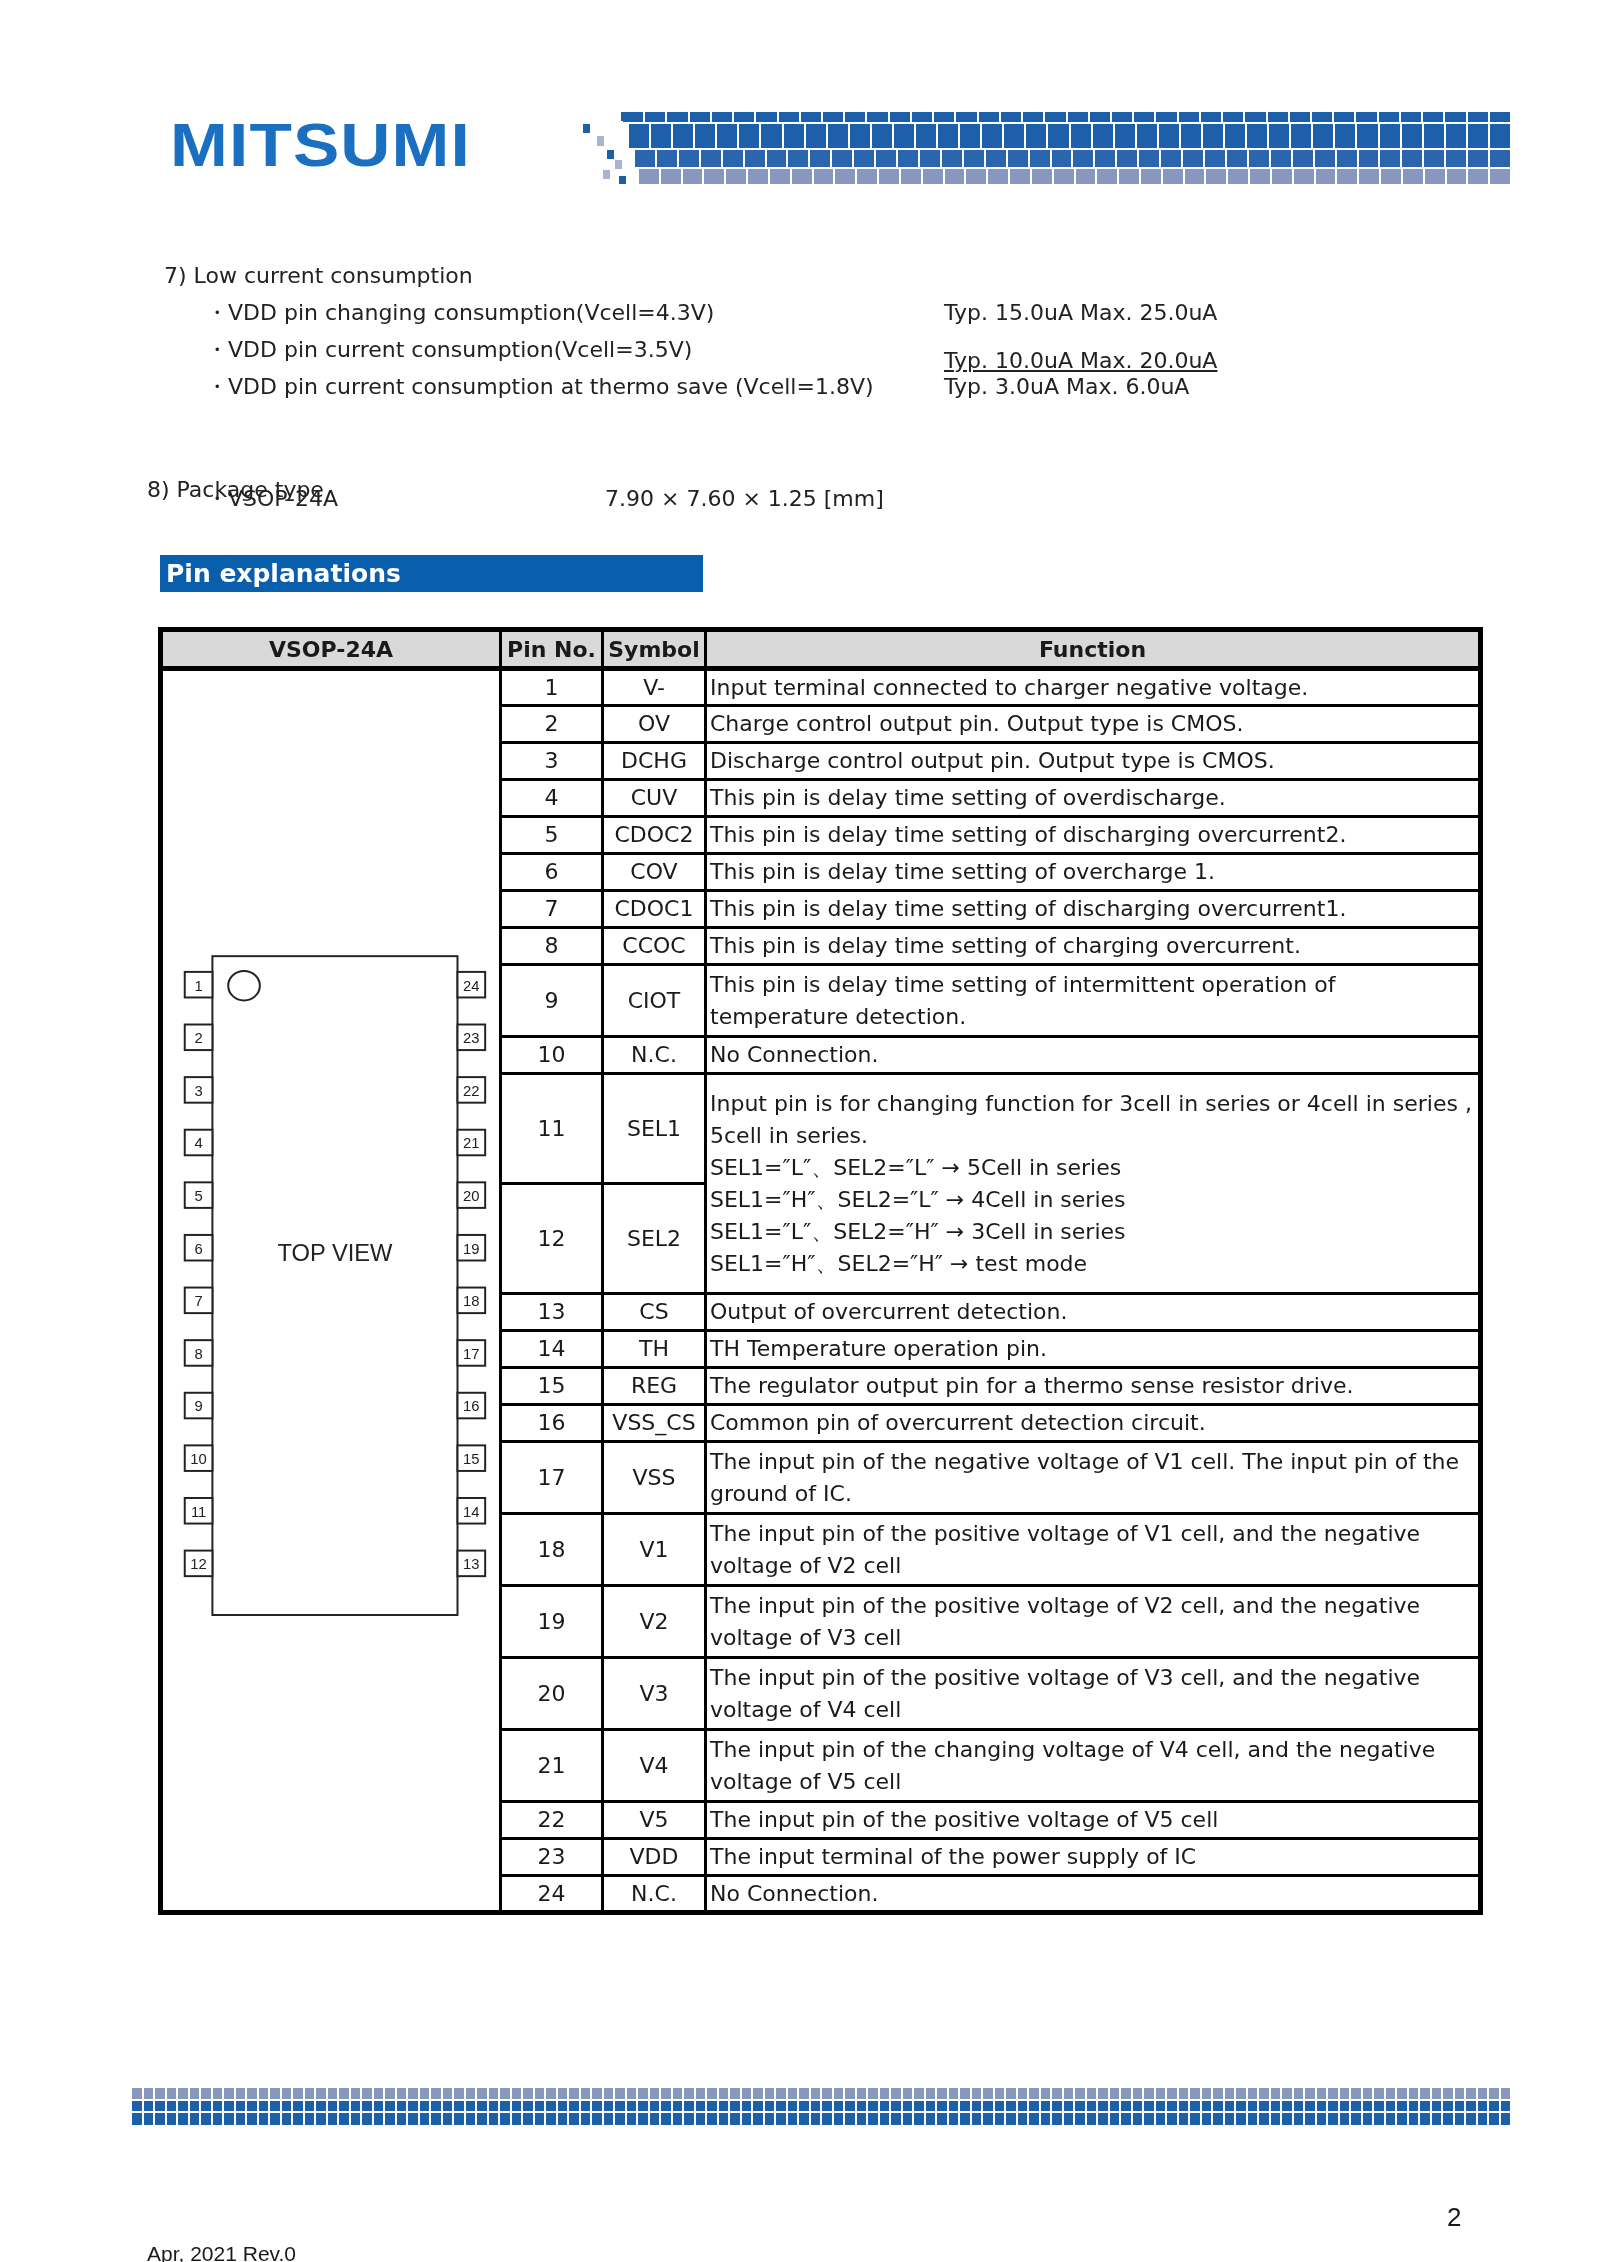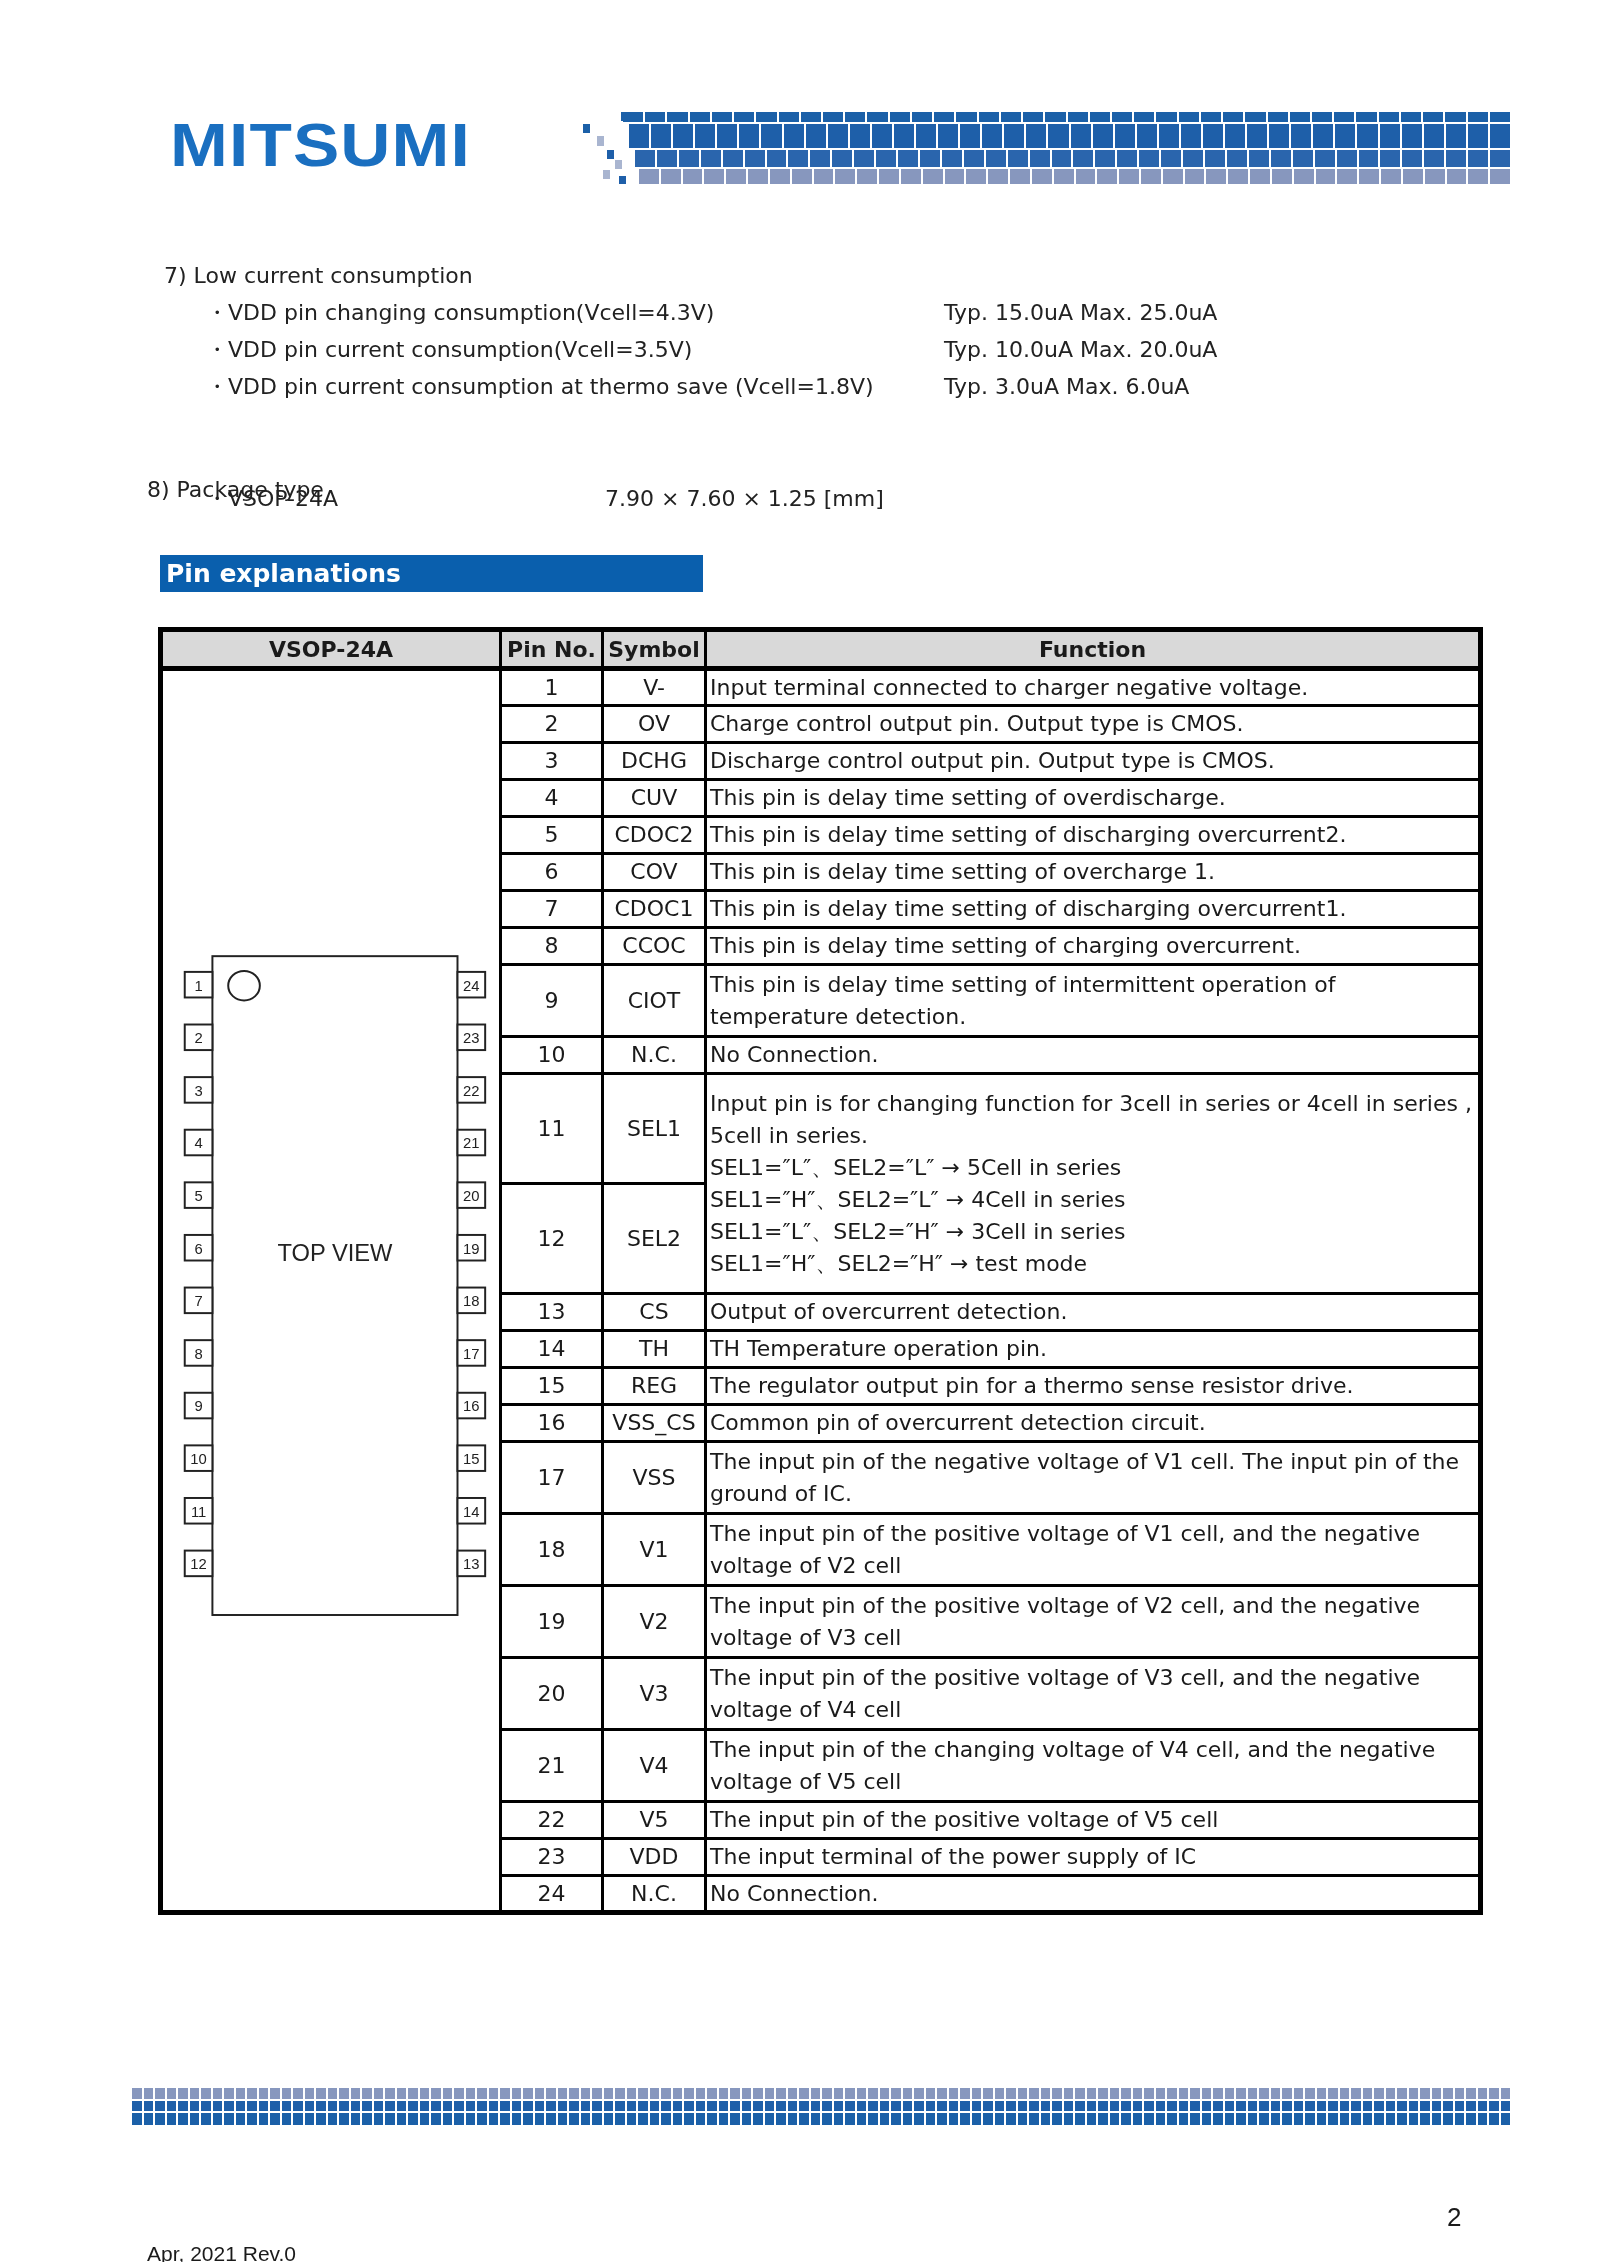--- a/index.html
+++ b/index.html
@@ -227,21 +227,21 @@
       <div class="cell" style="background: rgb(135, 151, 190);"></div>
       <div class="cell" style="background: rgb(135, 151, 190);"></div>
       <div class="cell" style="background: rgb(135, 151, 190);"></div>
     </div>
 </div>
 
 <div class="abs txt" style="left:164px;top:265px;">7) Low current consumption</div>
 <div class="abs txt" style="left:206px;top:302px;">・VDD pin changing consumption(Vcell=4.3V)</div>
 <div class="abs txt" style="left:944px;top:302px;">Typ. 15.0uA  Max. 25.0uA</div>
 <div class="abs txt" style="left:206px;top:339px;">・VDD pin current consumption(Vcell=3.5V)</div>
-<div class="abs txt" style="left:944px;top:339px;">Typ. 10.0uA  Max. 20.0uA</div>
+<div class="abs txt" style="left:944px;top:350px;text-decoration:underline;">Typ. 10.0uA  Max. 20.0uA</div>
 <div class="abs txt" style="left:206px;top:376px;">・VDD pin current consumption at thermo save (Vcell=1.8V)</div>
 <div class="abs txt" style="left:944px;top:376px;">Typ. 3.0uA  Max. 6.0uA</div>
 
 <div class="abs txt" style="left:147px;top:451px;margin-top:28px;">8) Package type</div>
 <div class="abs txt" style="left:206px;top:488px;">・VSOP-24A</div>
 <div class="abs txt" style="left:605px;top:488px;">7.90 × 7.60 × 1.25 [mm]</div>
 
 <div class="abs banner">Pin explanations</div>
 
 <table class="pin-table">

